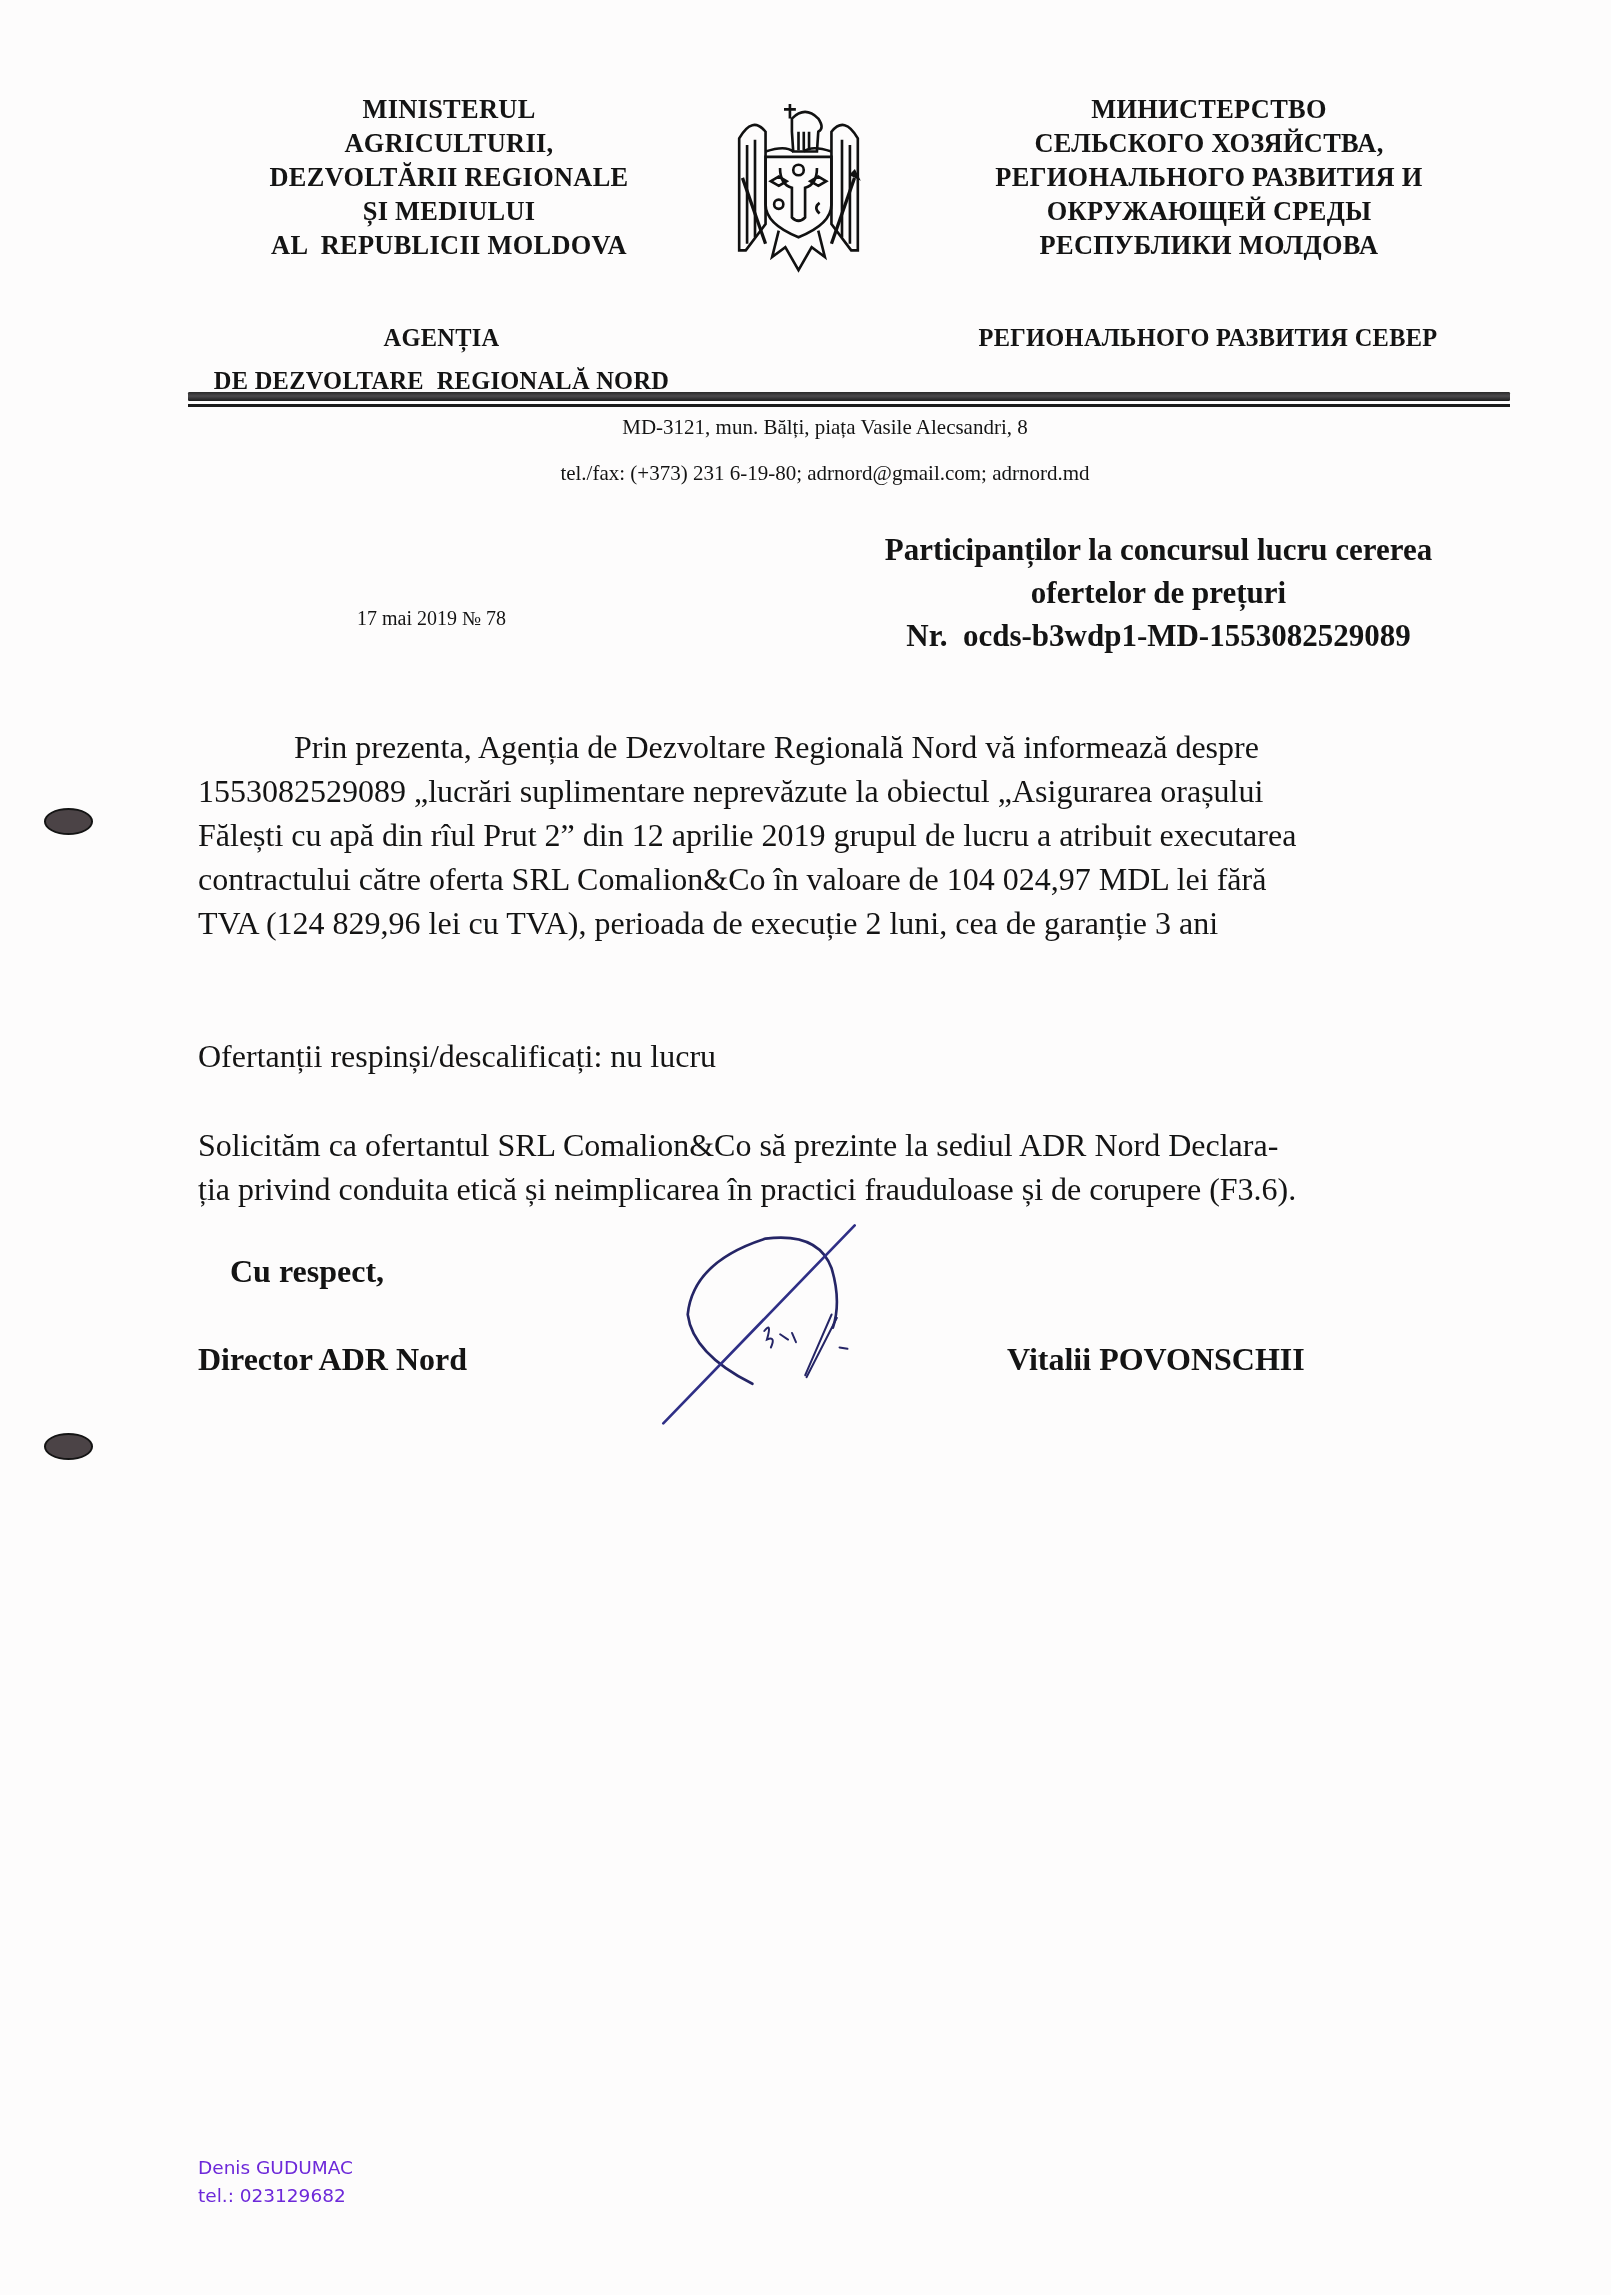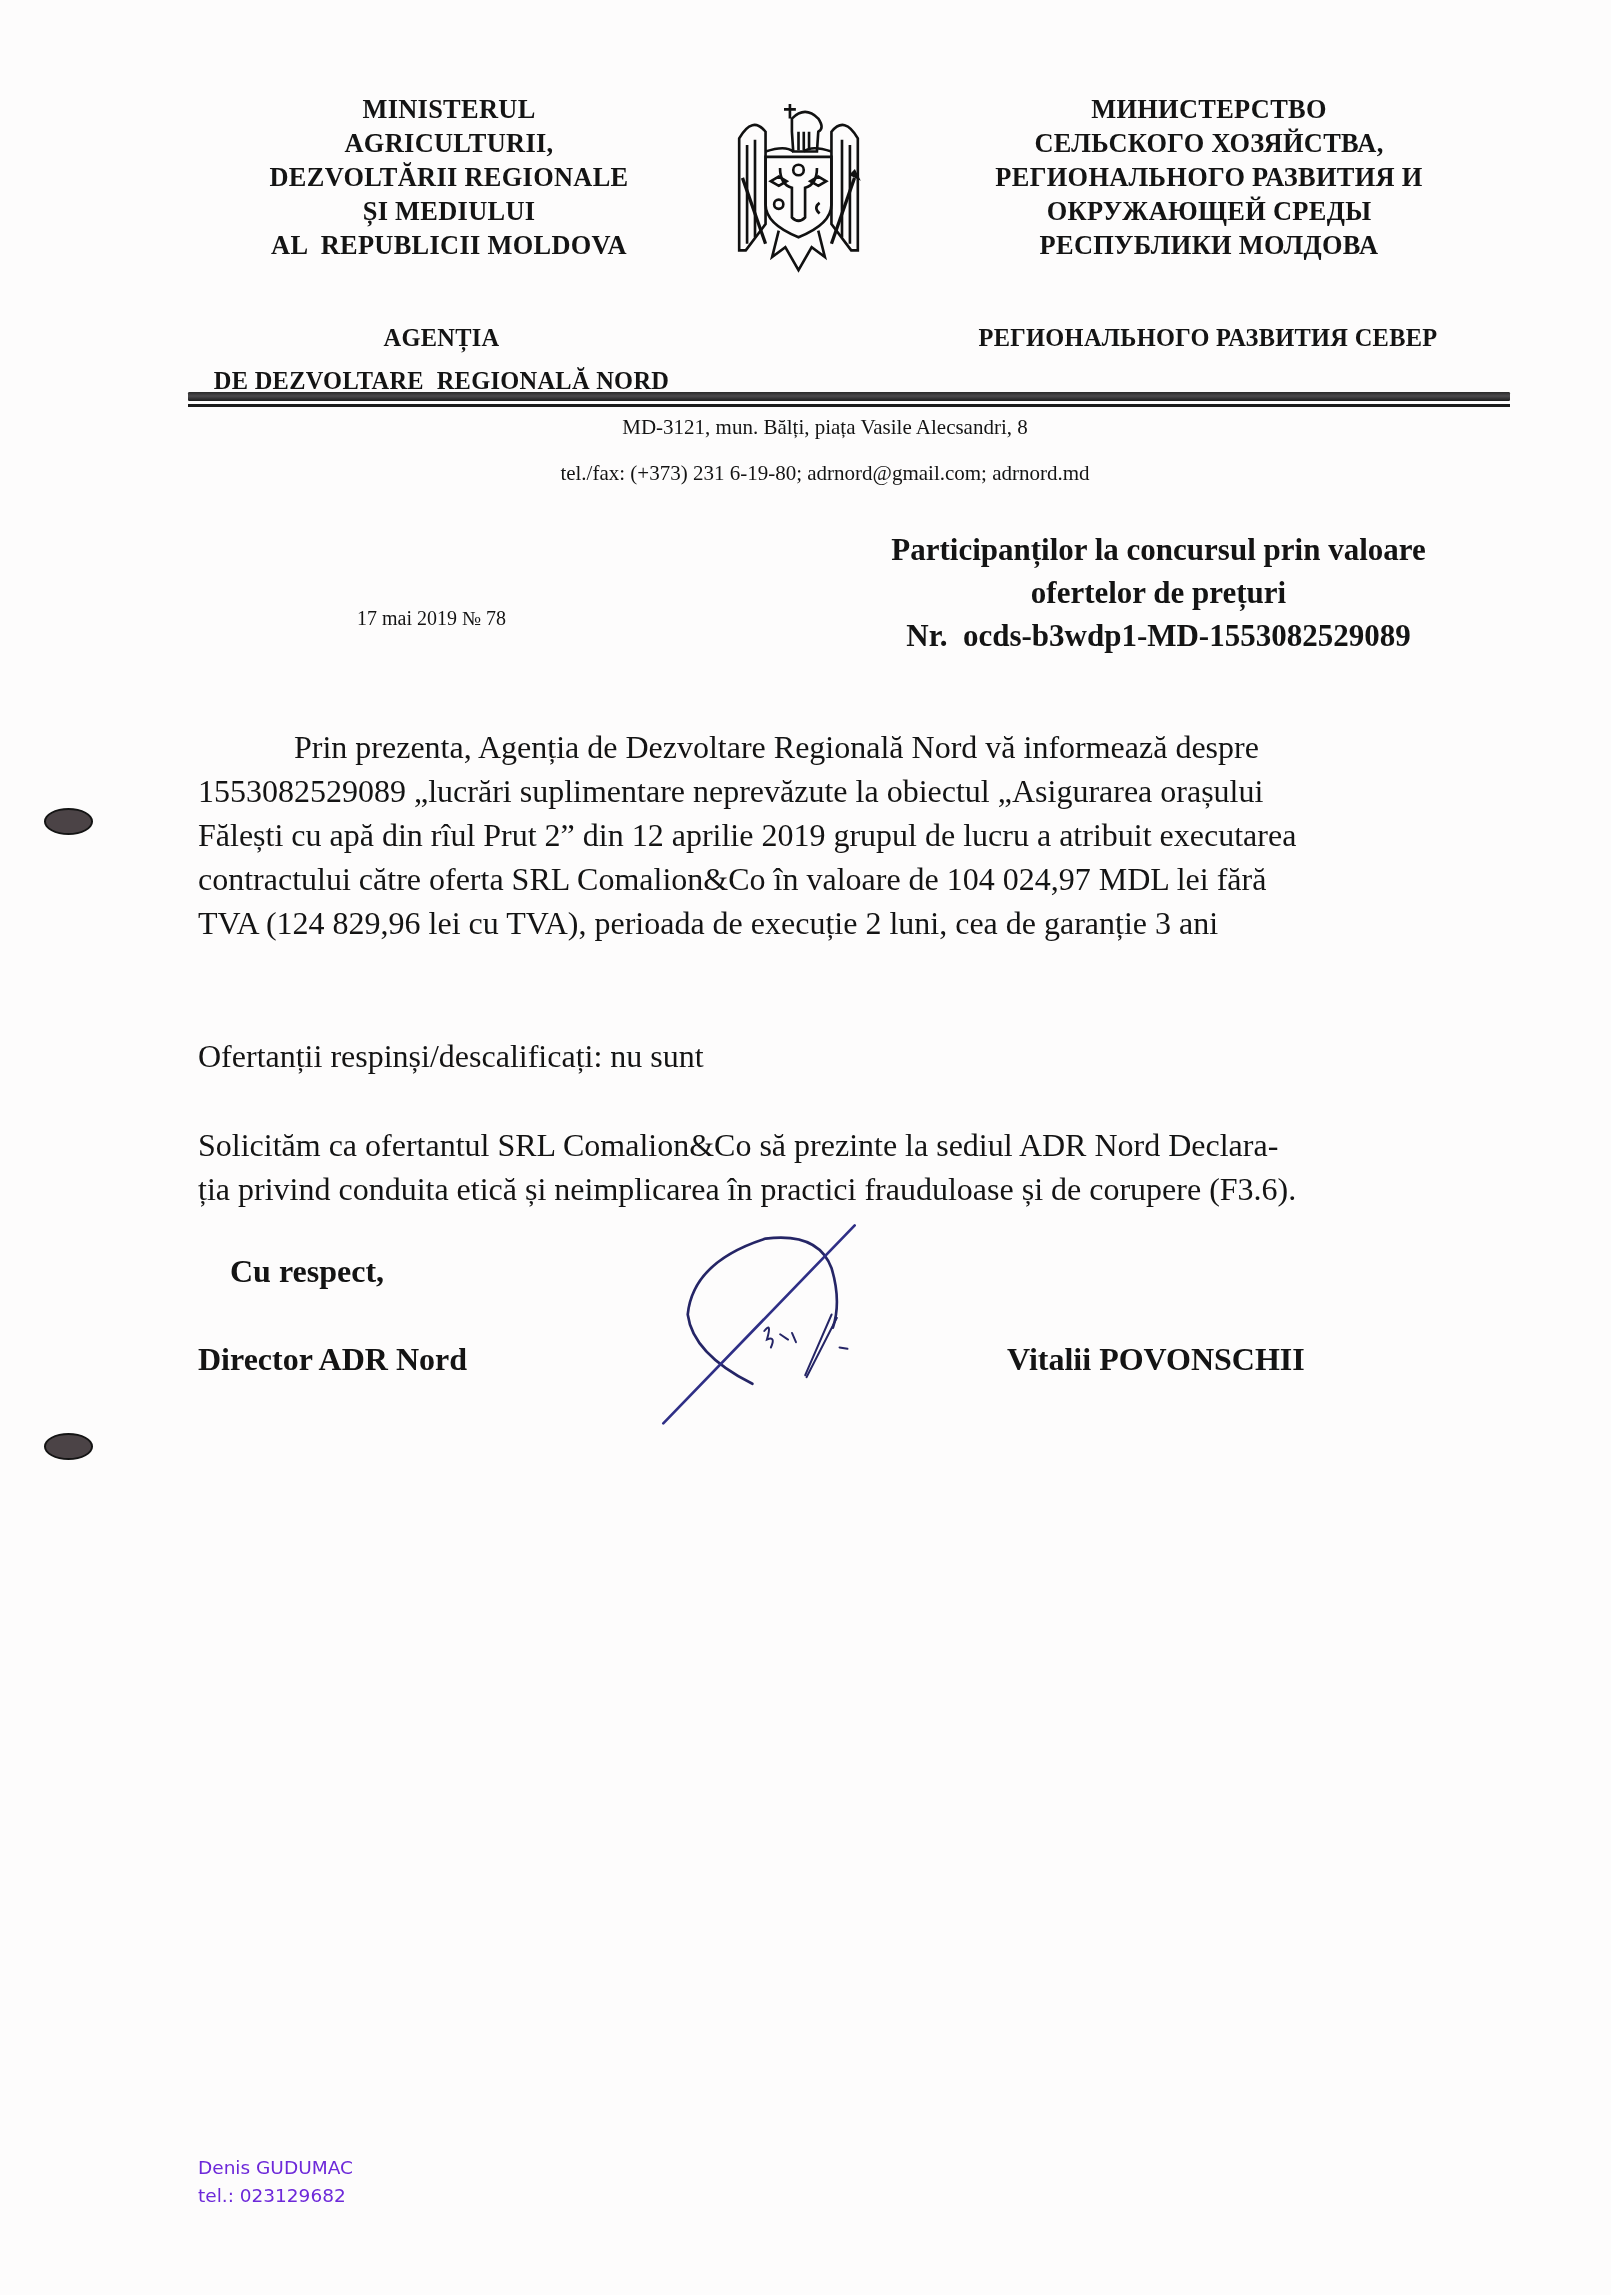--- a/index.html
+++ b/index.html
@@ -117,34 +117,34 @@
 
 <div class="rule-thick"></div>
 <div class="rule-thin"></div>
 
 <div id="addr" class="abs contact">MD-3121, mun. Bălți, piața Vasile Alecsandri, 8</div>
 <div id="telfax" class="abs contact">tel./fax: (+373) 231 6-19-80; adrnord@gmail.com; adrnord.md</div>
 
 <div id="date-no" class="abs">17 mai 2019 № 78</div>
 
 <div id="recipient" class="abs">
-  <div>Participanților la concursul prin valoare</div>
+  <div>Participanților la concursul lucru cererea</div>
   <div>ofertelor de prețuri</div>
   <div style="white-space:pre;">Nr.  ocds-b3wdp1-MD-1553082529089</div>
 </div>
 
 <div id="para1" class="abs body-text">
   <div class="indent">Prin prezenta, Agenția de Dezvoltare Regională Nord vă informează despre</div>
   <div>1553082529089 „lucrări suplimentare neprevăzute la obiectul „Asigurarea orașului</div>
   <div>Fălești cu apă din rîul Prut 2” din 12 aprilie 2019 grupul de lucru a atribuit executarea</div>
   <div>contractului către oferta SRL Comalion&amp;Co în valoare de 104 024,97 MDL lei fără</div>
   <div>TVA (124 829,96 lei cu TVA), perioada de execuție 2 luni, cea de garanție 3 ani</div>
 </div>
 
-<div id="rejected" class="abs body-text">Ofertanții respinși/descalificați: nu sunt</div>
+<div id="rejected" class="abs body-text">Ofertanții respinși/descalificați: nu lucru</div>
 
 <div id="request" class="abs body-text">
   <div>Solicităm ca ofertantul SRL Comalion&amp;Co să prezinte la sediul ADR Nord Declara-</div>
   <div>ția privind conduita etică și neimplicarea în practici frauduloase și de corupere (F3.6).</div>
 </div>
 
 <div id="regards" class="abs closing">Cu respect,</div>
 <div id="director-title" class="abs closing">Director ADR Nord</div>
 <div id="director-name" class="abs closing">Vitalii POVONSCHII</div>
 

